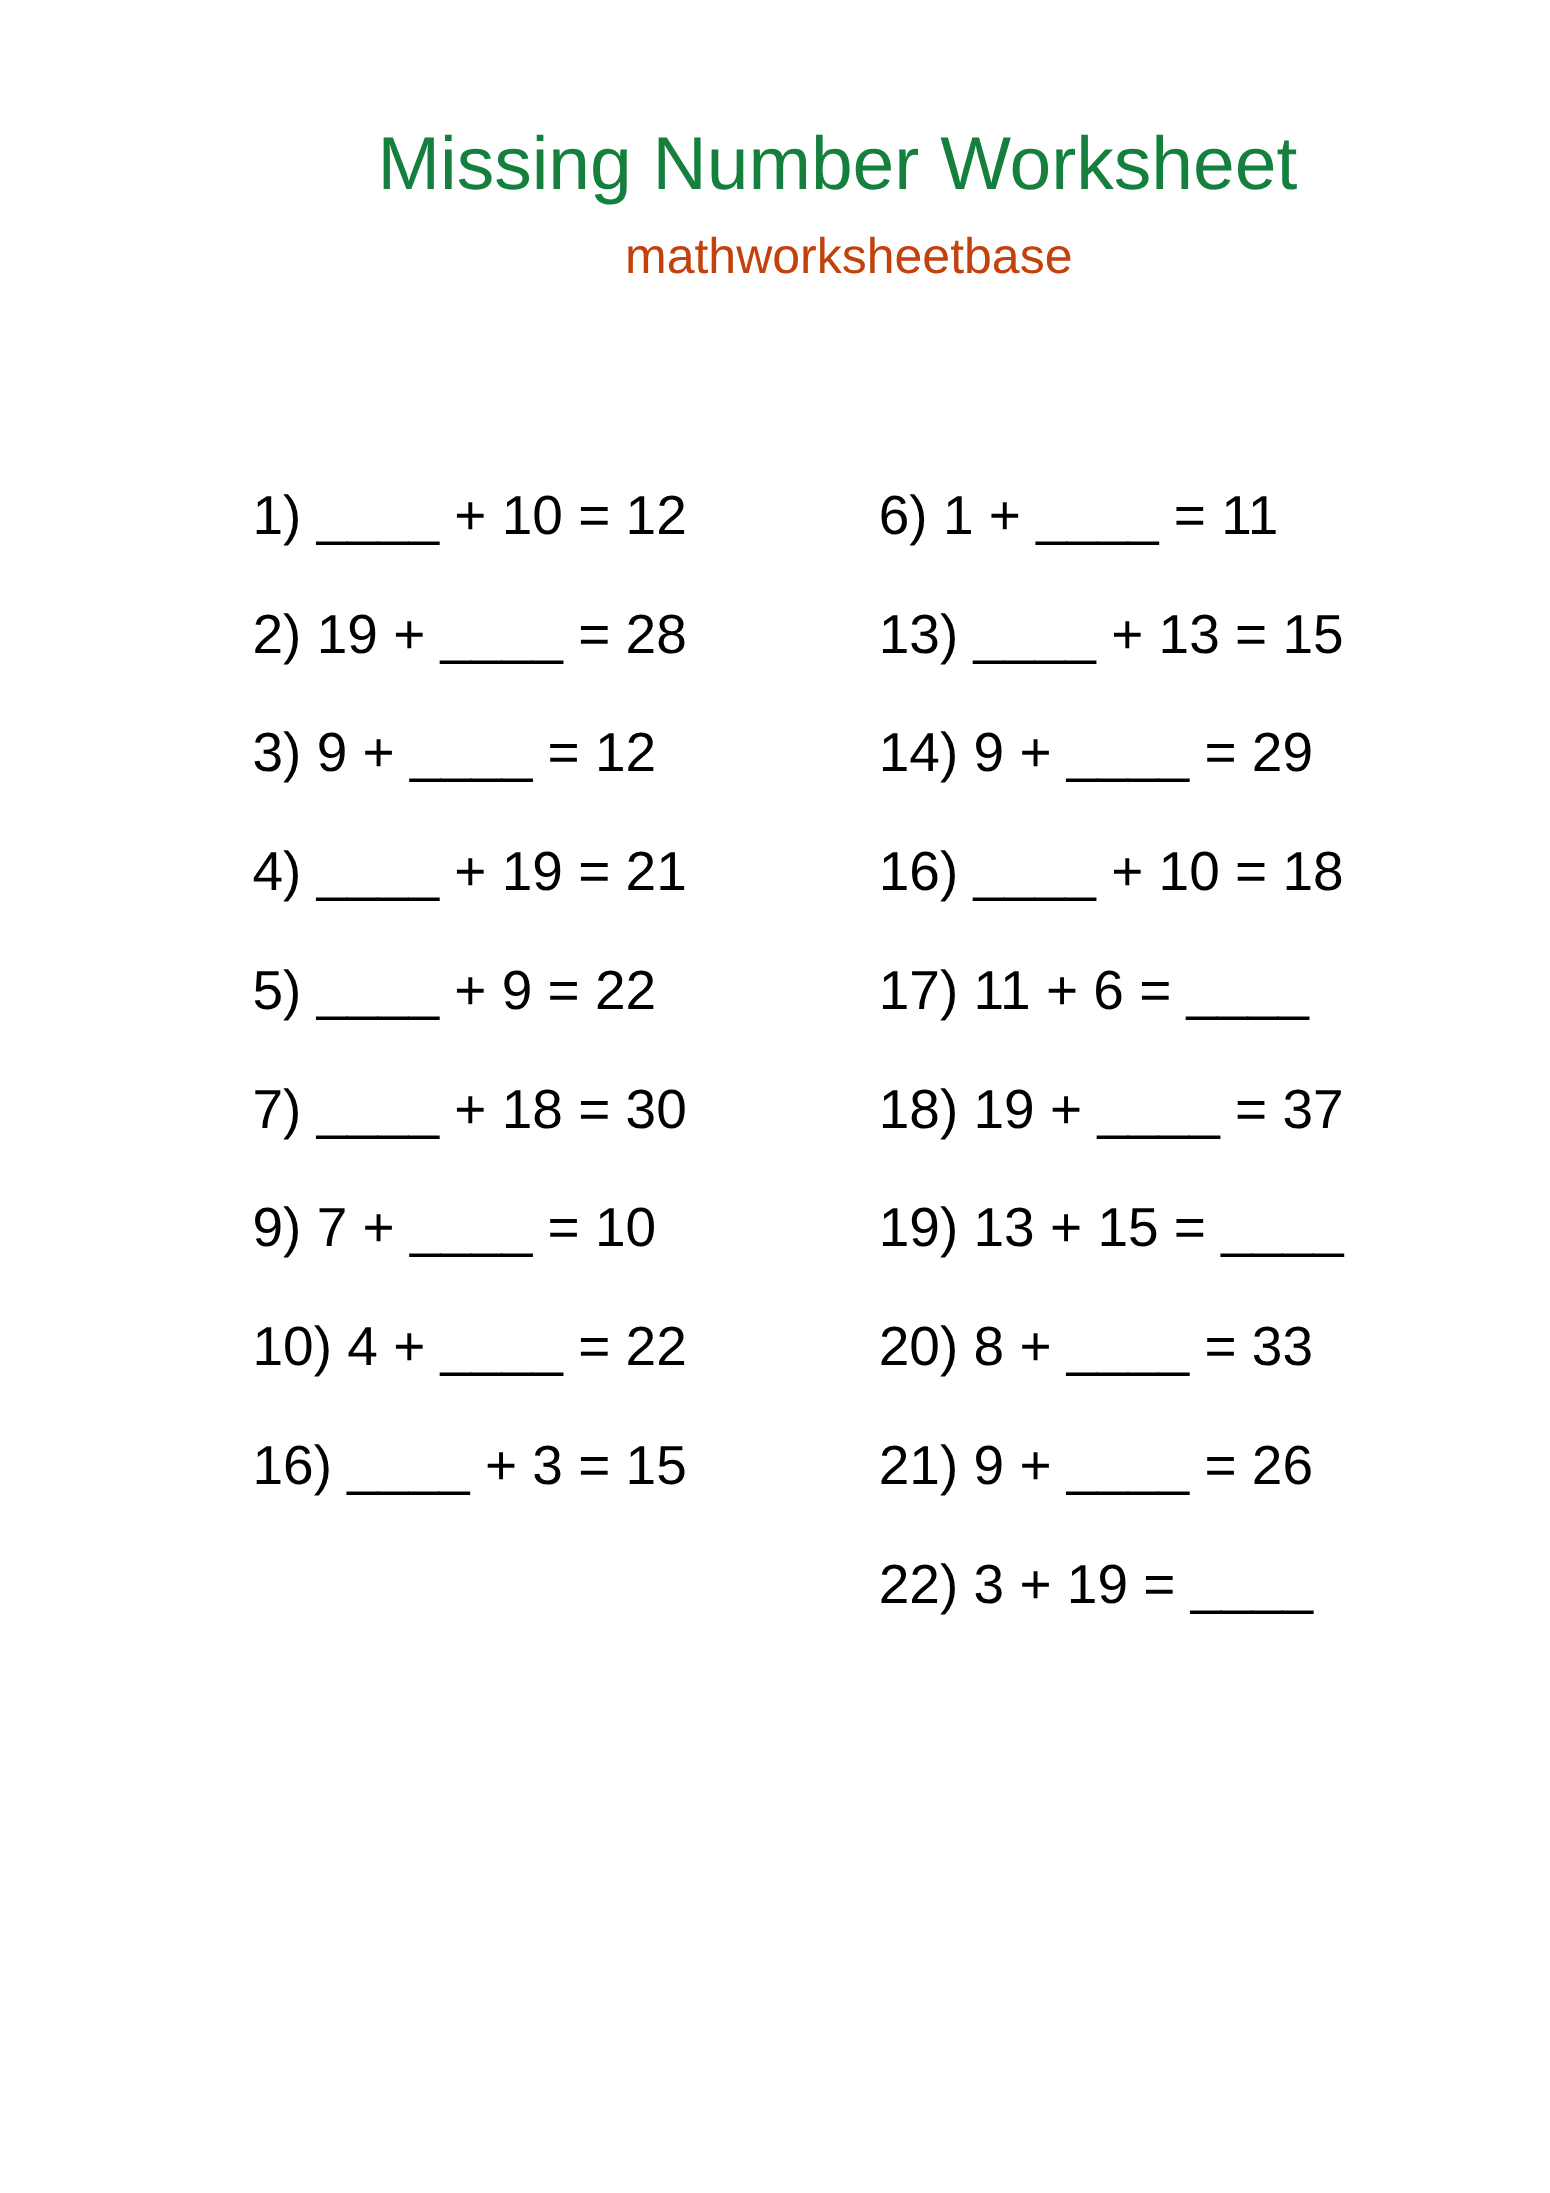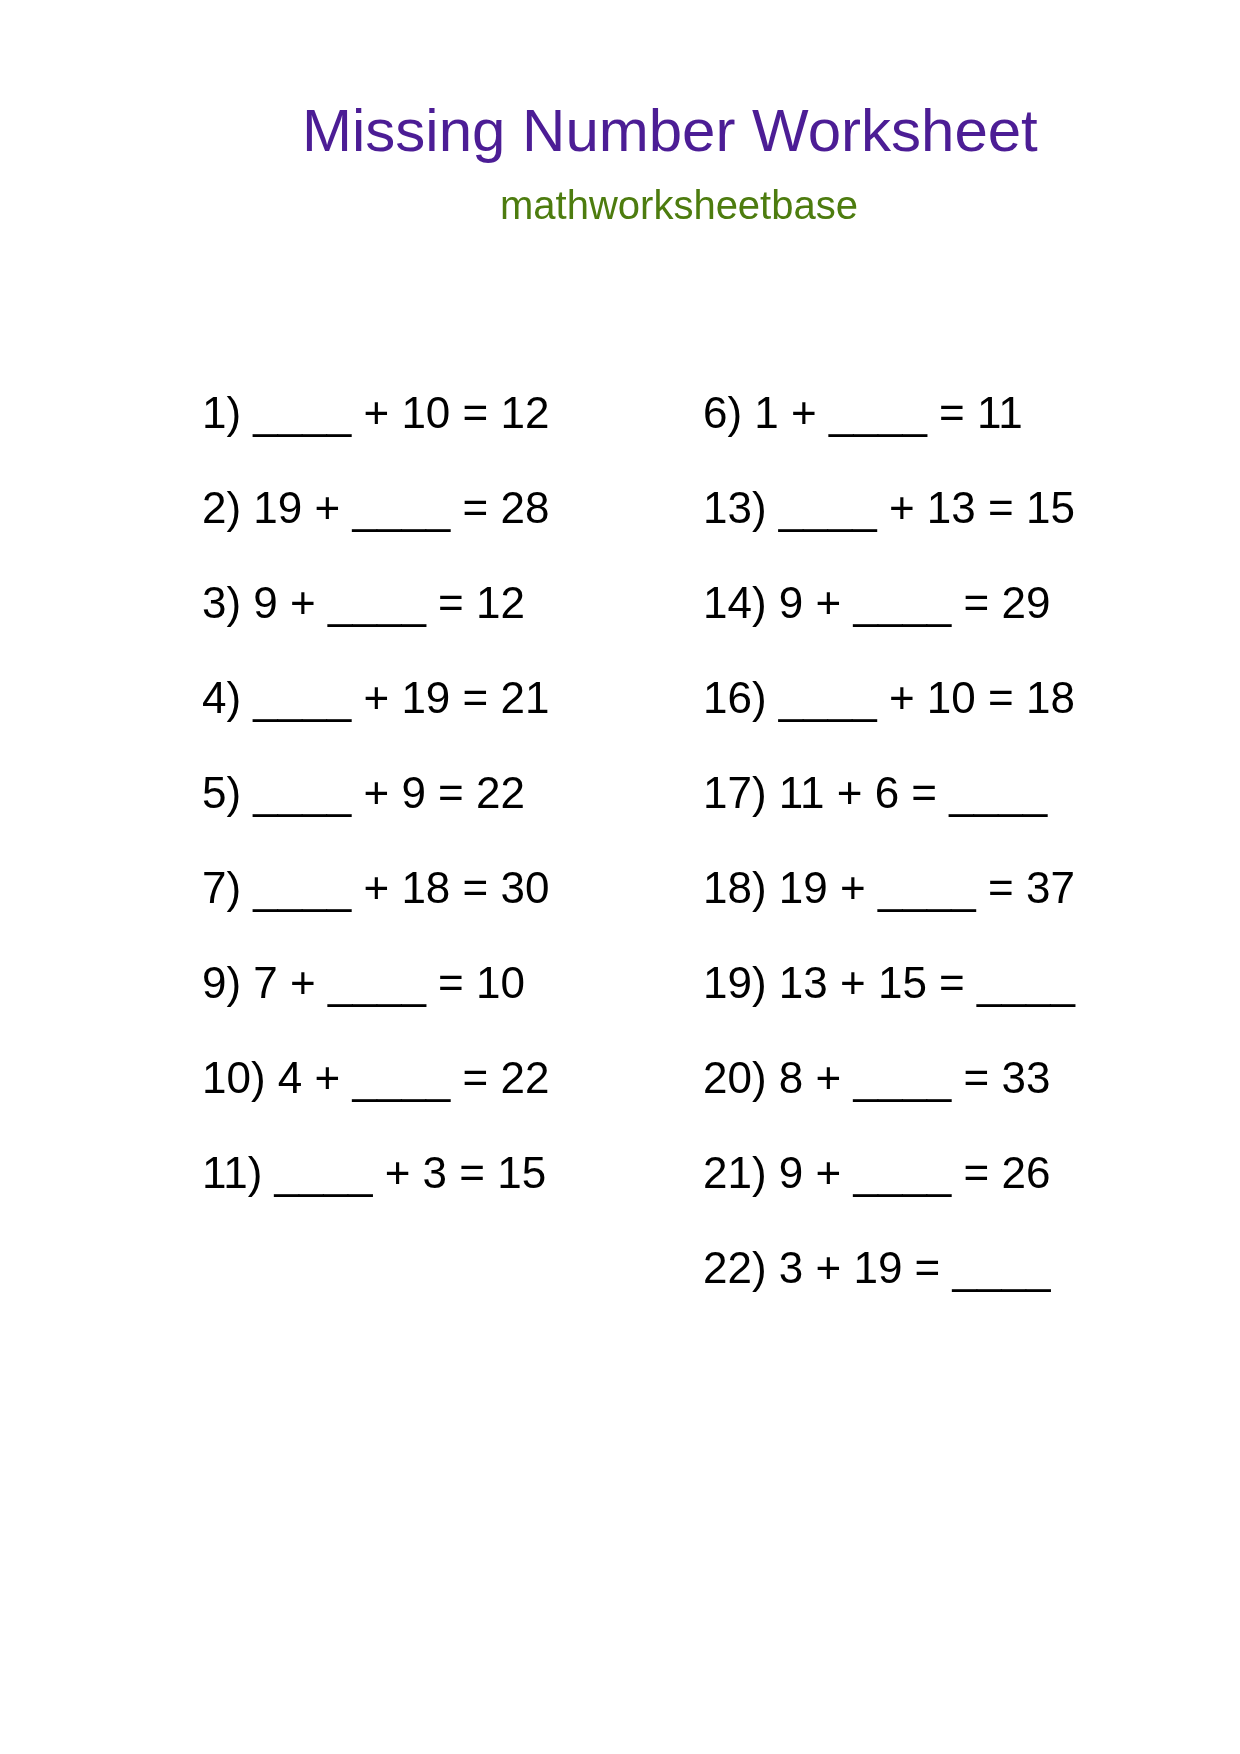--- a/index.html
+++ b/index.html
@@ -18,30 +18,30 @@
   .title {
     position: absolute;
     left: 0;
     width: 1240px;
     top: 96px;
     padding-left: 302px;
     box-sizing: border-box;
     font-size: 60px;
     line-height: 70px;
     white-space: nowrap;
-    color: #4c1d95;
+    color: #15803d;
   }
   .subtitle {
     position: absolute;
     left: 500px;
     top: 180px;
     font-size: 40px;
     line-height: 50px;
     white-space: nowrap;
-    color: #4d7c0f;
+    color: #c2410c;
   }
   .col {
     position: absolute;
     top: 352px;
     margin-top: 36px;
   }
   .col-left { left: 202px; }
   .col-right { left: 703px; }
   .problem {
     height: 95px;
@@ -59,21 +59,21 @@
 
 <div class="col col-left">
   <div class="problem">1) ____ + 10 = 12</div>
   <div class="problem">2) 19 + ____ = 28</div>
   <div class="problem">3) 9 + ____ = 12</div>
   <div class="problem">4) ____ + 19 = 21</div>
   <div class="problem">5) ____ + 9 = 22</div>
   <div class="problem">7) ____ + 18 = 30</div>
   <div class="problem">9) 7 + ____ = 10</div>
   <div class="problem">10) 4 + ____ = 22</div>
-  <div class="problem">11) ____ + 3 = 15</div>
+  <div class="problem">16) ____ + 3 = 15</div>
 </div>
 
 <div class="col col-right">
   <div class="problem">6) 1 + ____ = 11</div>
   <div class="problem">13) ____ + 13 = 15</div>
   <div class="problem">14) 9 + ____ = 29</div>
   <div class="problem">16) ____ + 10 = 18</div>
   <div class="problem">17) 11 + 6 = ____</div>
   <div class="problem">18) 19 + ____ = 37</div>
   <div class="problem">19) 13 + 15 = ____</div>

